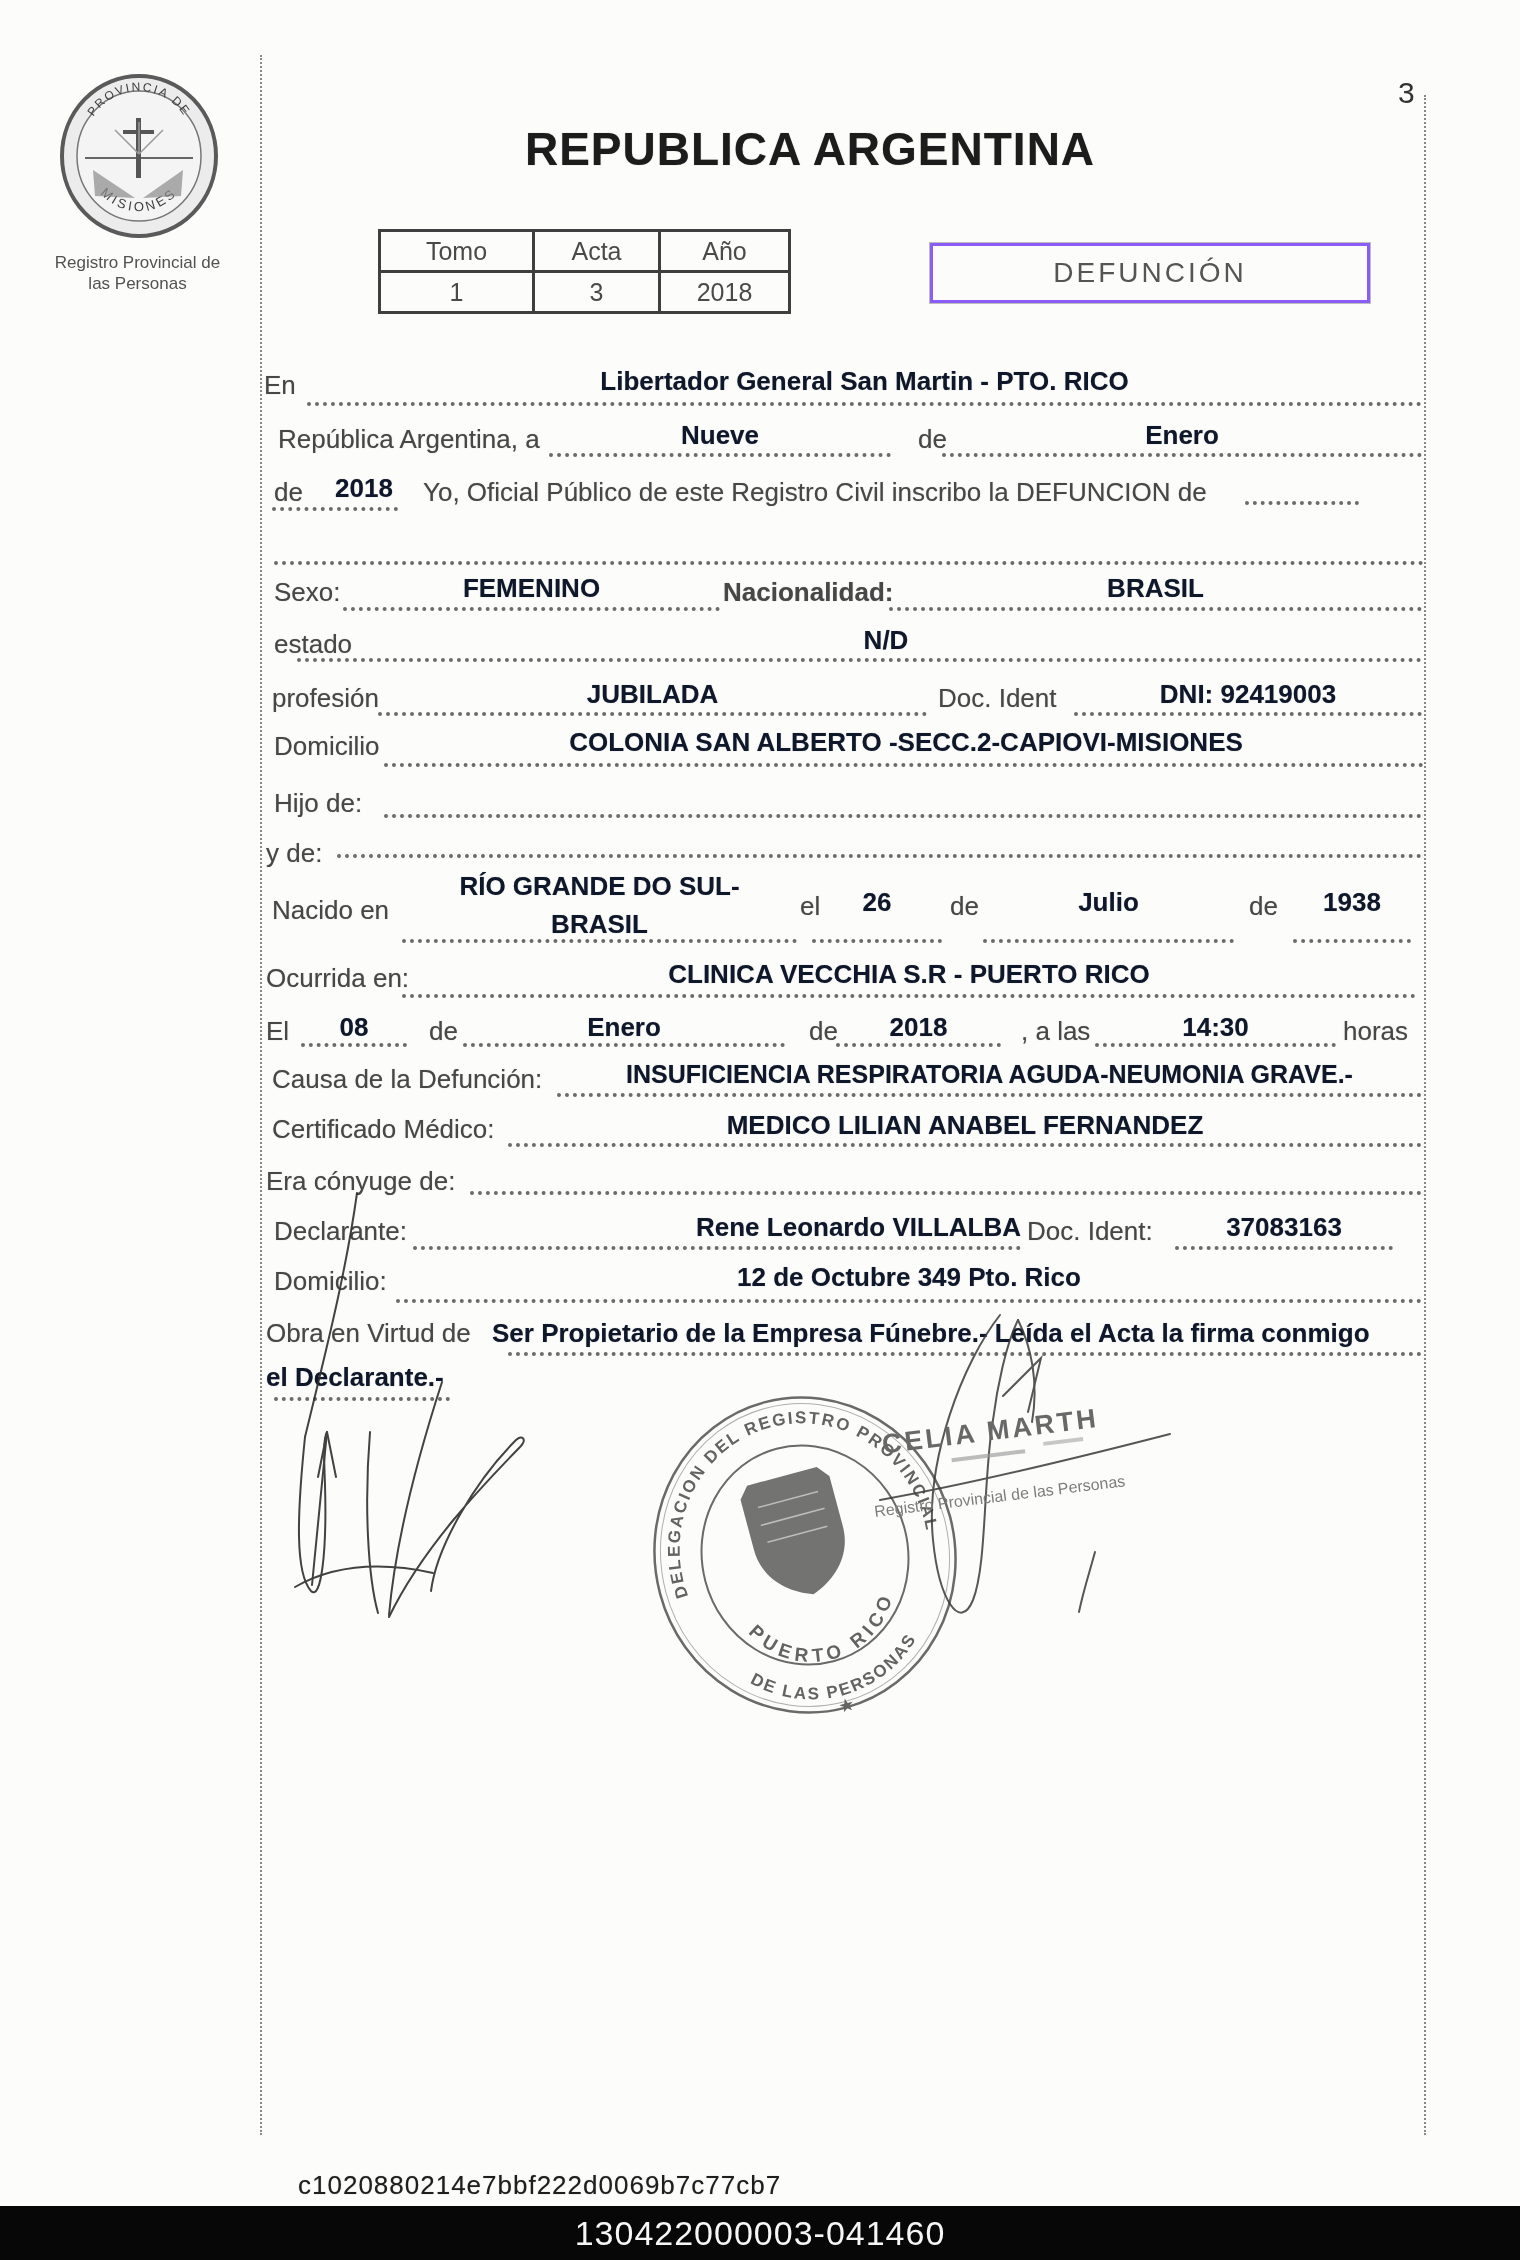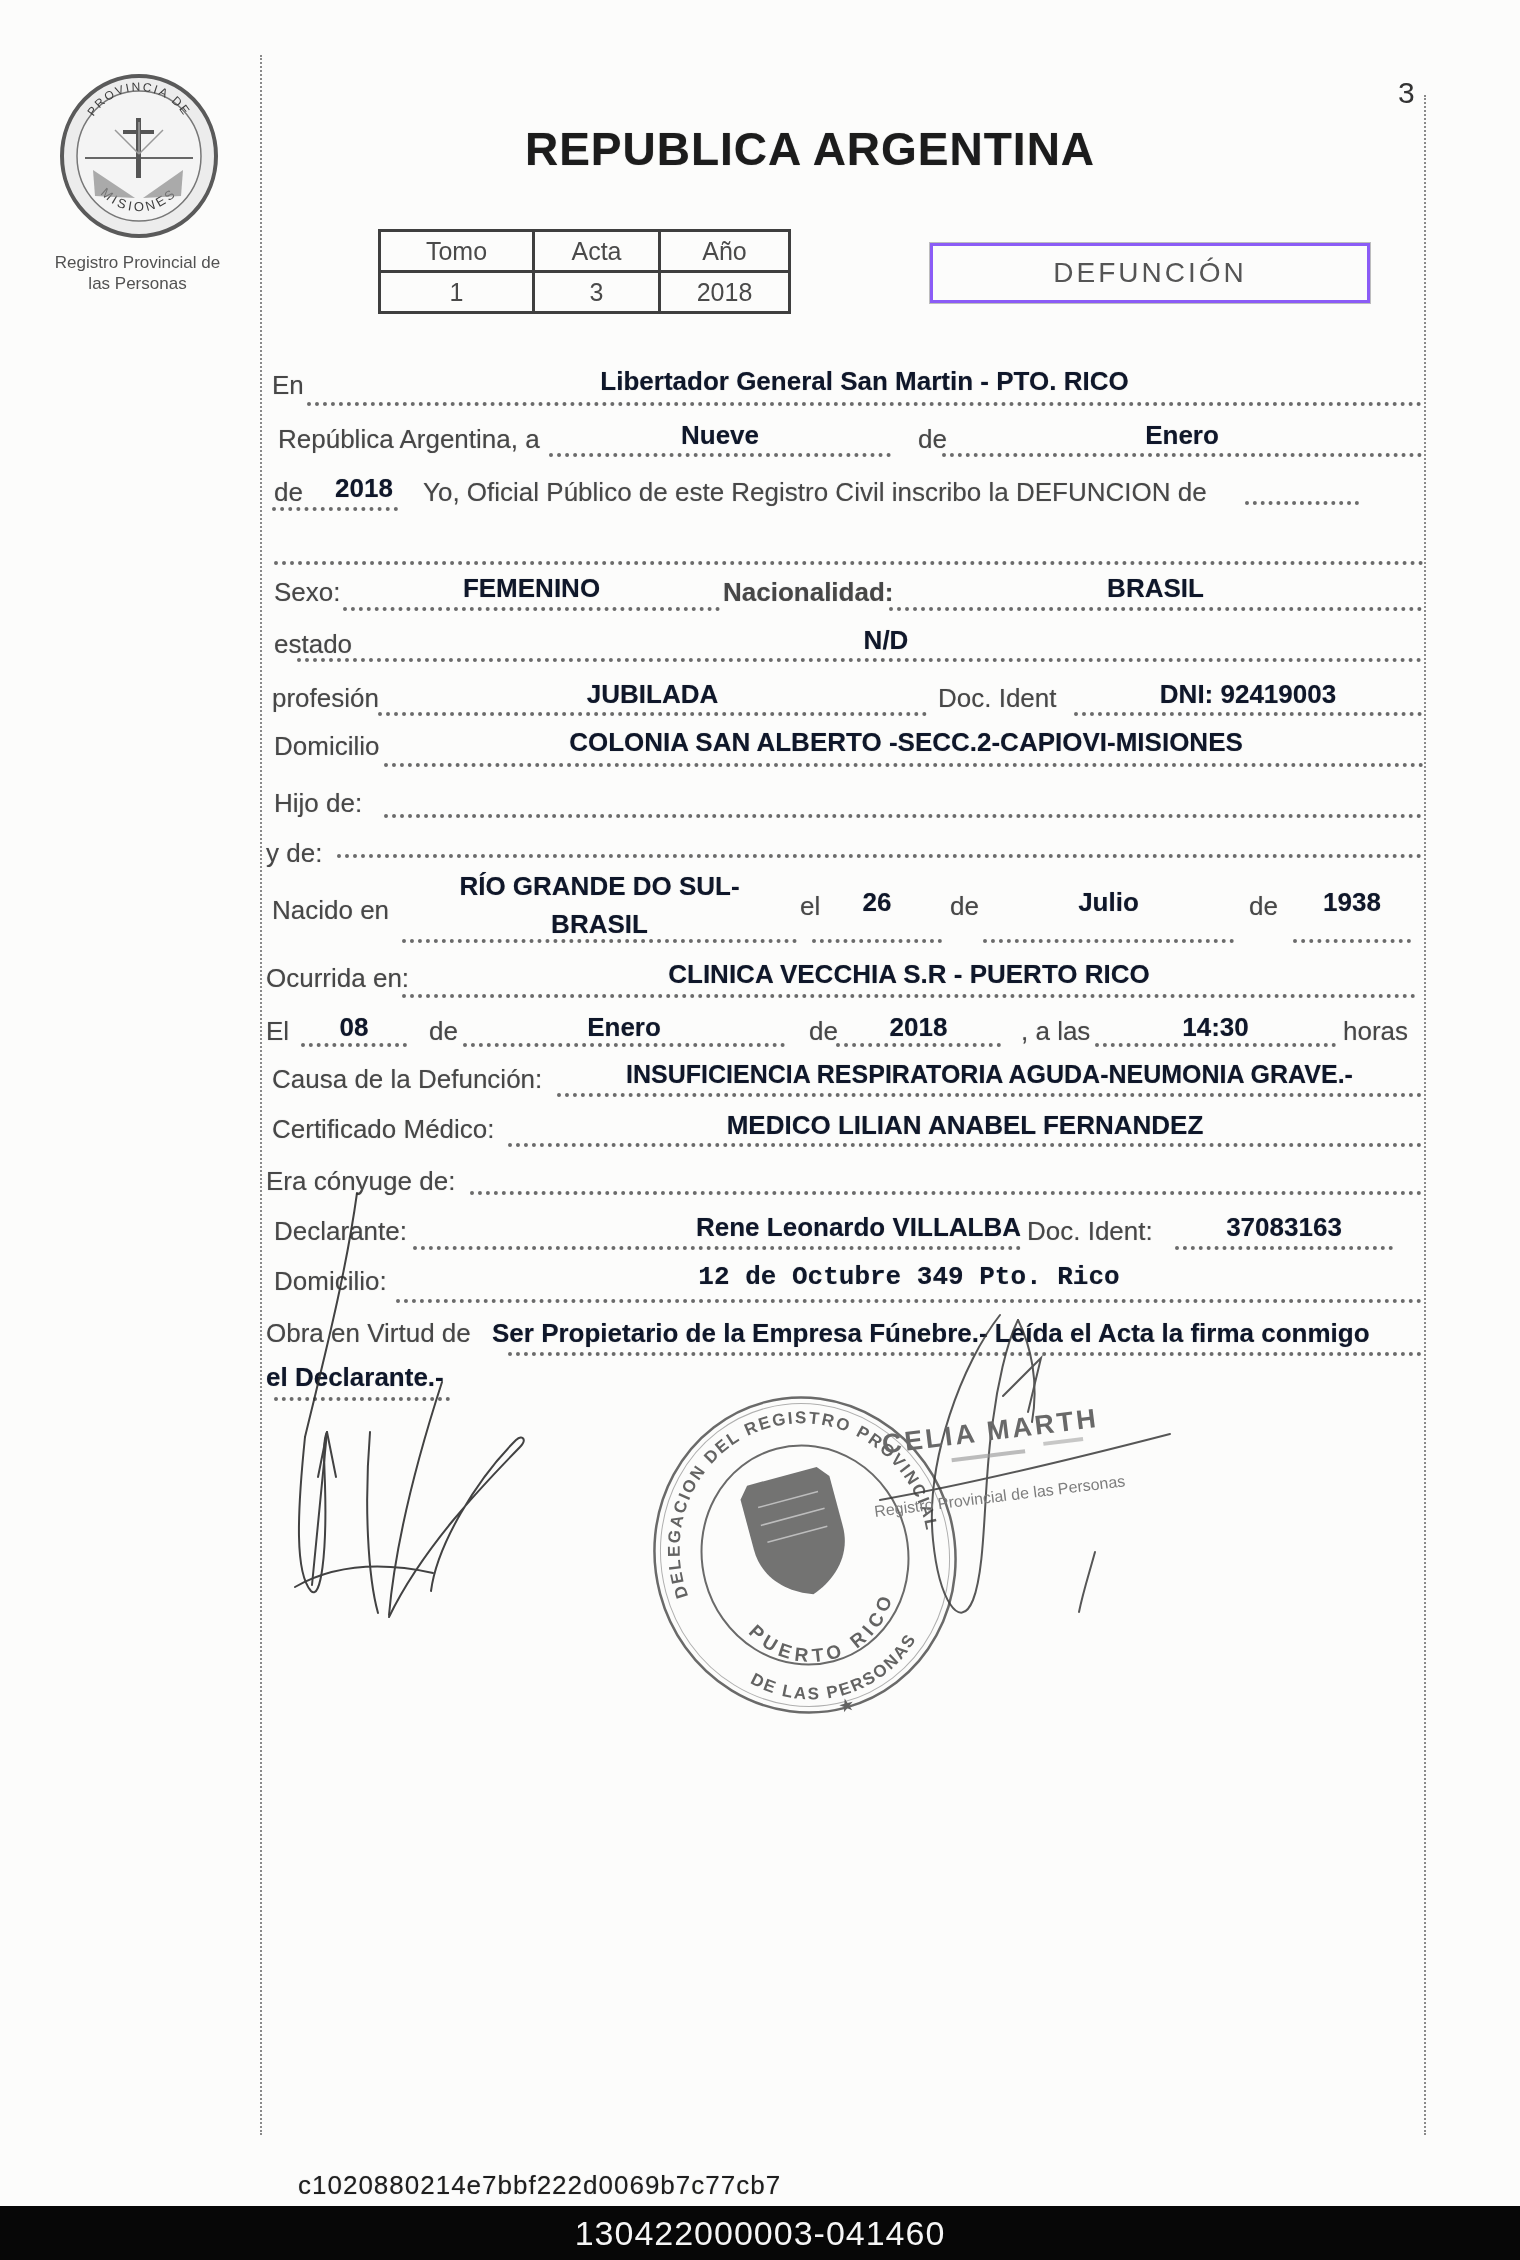--- a/index.html
+++ b/index.html
@@ -74,21 +74,21 @@
     <tr>
       <td>1</td>
       <td>3</td>
       <td>2018</td>
     </tr>
   </tbody>
     </table>
 
   <div class="defbox">DEFUNCIÓN</div>
 
-  <span class="lbl" style="left:272px;top:370px;">En</span>
+  <span class="lbl" style="left:264px;top:370px;">En</span>
   <span class="val" style="left:307px;top:366px;width:1115px;">Libertador General San Martin - PTO. RICO</span>
   <div class="dot" style="left:307px;top:402px;width:1115px;"></div>
 
   <span class="lbl" style="left:278px;top:424px;">República Argentina, a</span>
   <span class="val" style="left:549px;top:420px;width:342px;">Nueve</span>
   <div class="dot" style="left:549px;top:453px;width:342px;"></div>
   <span class="lbl" style="left:918px;top:424px;">de</span>
   <span class="val" style="left:942px;top:420px;width:480px;">Enero</span>
   <div class="dot" style="left:942px;top:453px;width:480px;"></div>
 
@@ -172,21 +172,21 @@
   <div class="dot" style="left:470px;top:1191px;width:952px;"></div>
 
   <span class="lbl" style="left:274px;top:1216px;">Declarante:</span>
   <span class="val" style="left:413px;top:1212px;width:608px;text-align:right;">Rene Leonardo VILLALBA</span>
   <div class="dot" style="left:413px;top:1246px;width:608px;"></div>
   <span class="lbl" style="left:1027px;top:1216px;">Doc. Ident:</span>
   <span class="val" style="left:1175px;top:1212px;width:218px;">37083163</span>
   <div class="dot" style="left:1175px;top:1246px;width:218px;"></div>
 
   <span class="lbl" style="left:274px;top:1266px;">Domicilio:</span>
-  <span class="val" style="left:396px;top:1262px;width:1026px;font-family:Liberation Mono, monospace;">12 de Octubre 349 Pto. Rico</span>
+  <span class="val" style="left:396px;top:1262px;width:1026px;">12 de Octubre 349 Pto. Rico</span>
   <div class="dot" style="left:396px;top:1299px;width:1026px;"></div>
 
   <span class="lbl" style="left:266px;top:1318px;">Obra en Virtud de</span>
   <span class="val" style="left:492px;top:1318px;text-align:left;">Ser Propietario de la Empresa Fúnebre.- Leída el Acta la firma conmigo</span>
   <div class="dot" style="left:508px;top:1352px;width:914px;"></div>
   <span class="val" style="left:266px;top:1362px;text-align:left;">el Declarante.-</span>
   <div class="dot" style="left:274px;top:1397px;width:176px;"></div>
 
   <div style="position:absolute;left:265px;top:1185px;">
     <svg width="330" height="520" viewBox="0 0 330 520">

